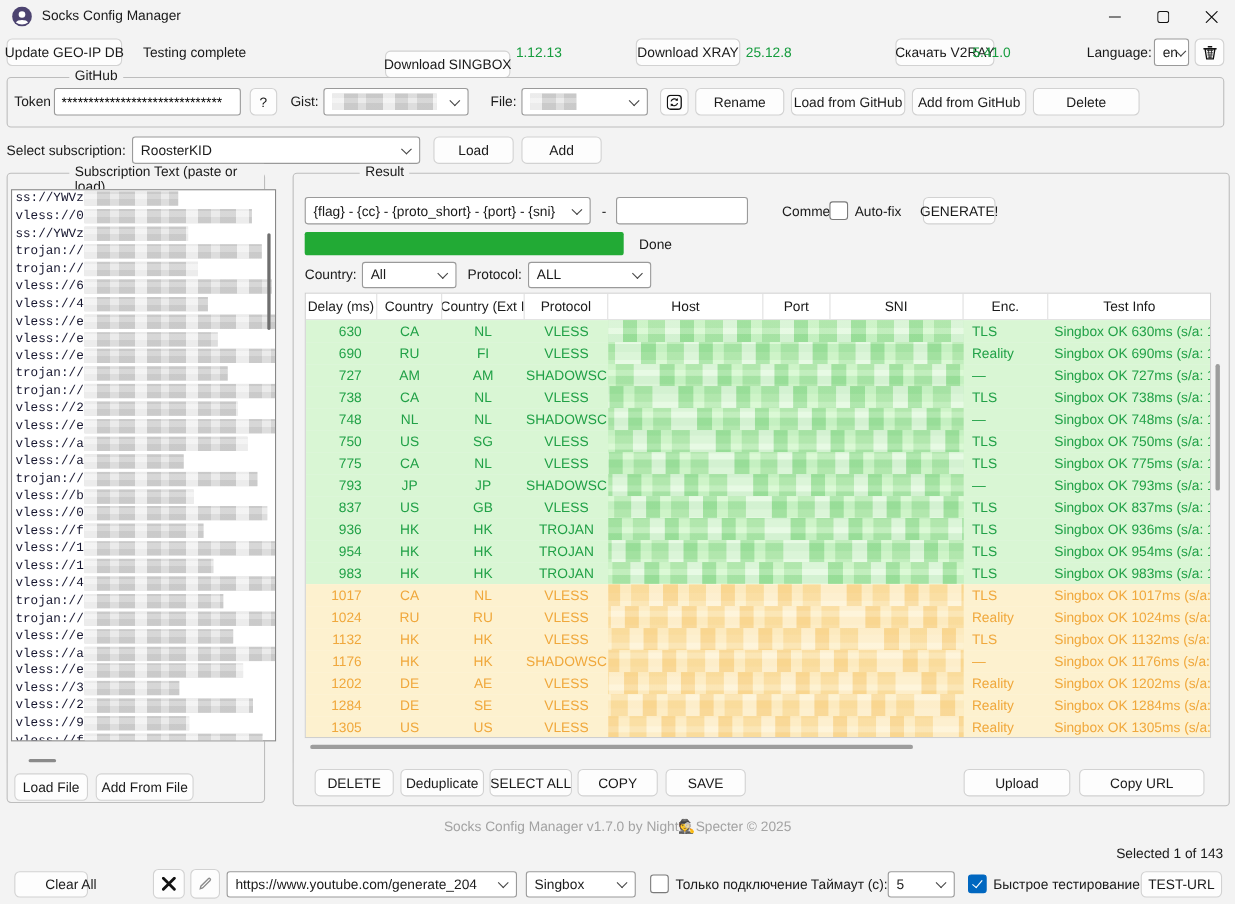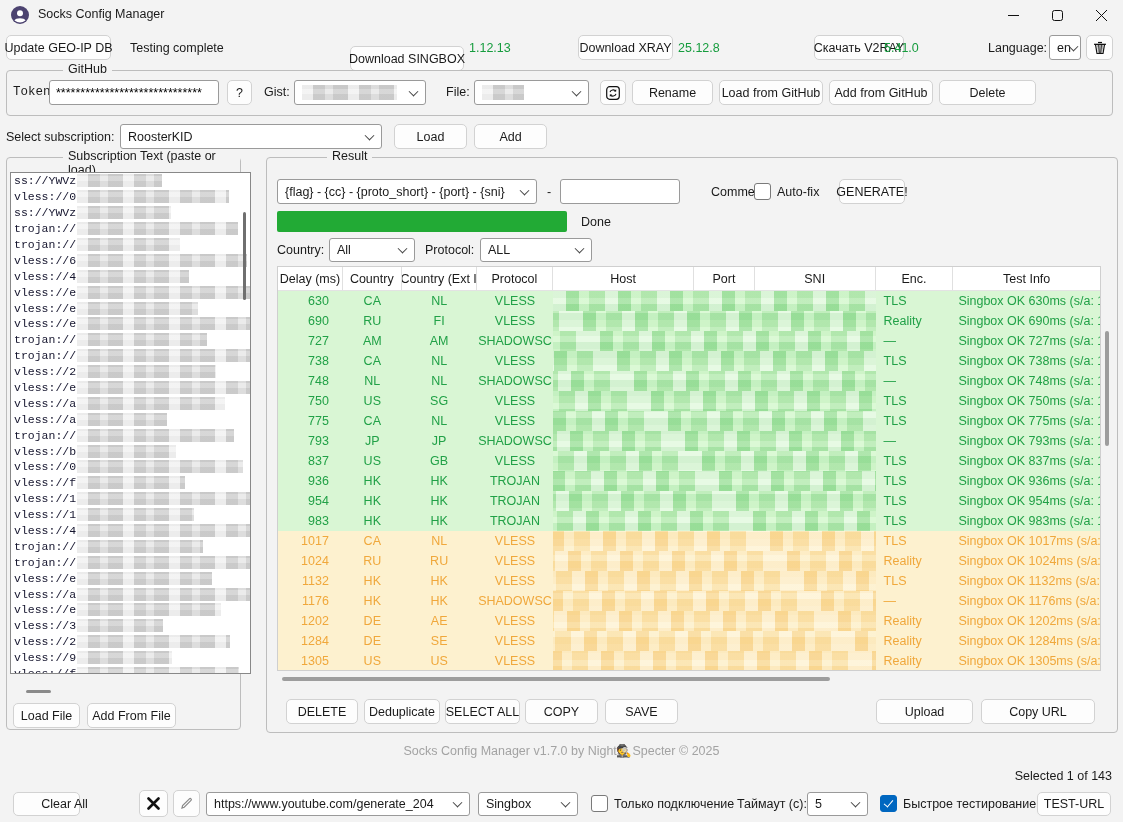--- a/index.html
+++ b/index.html
@@ -135,21 +135,21 @@
   <svg width="14" height="14" viewBox="0 0 14 14">
       <path d="M2.5 3.5 L4 12.5 L10 12.5 L11.5 3.5 Z" fill="none" stroke="#111" stroke-width="1.2"></path>
       <line x1="1" y1="3.3" x2="13" y2="3.3" stroke="#111" stroke-width="1.2"></line>
       <line x1="5" y1="1.5" x2="9" y2="1.5" stroke="#111" stroke-width="1.2"></line>
       <path d="M4.2 5 L10 5 M4.5 7 L9.8 7 M4.7 9 L9.5 9 M5 11 L9.2 11 M5.5 4 L6.5 12 M8.6 4 L7.6 12" stroke="#111" stroke-width="0.7"></path>
     </svg>
 </div>
 
 <div class="group" style="left:6px;top:70px;width:1107px;height:46px;">
   <span class="glabel">GitHub</span>
-  <span class="label" style="left:6px;top:14px;font-family:Liberation Mono, monospace;">Token</span>
+  <span class="label" style="left:6px;top:14px;">Token</span>
   <input class="input" style="left: 42px; top: 9px; width: 170px; height: 25px;" readonly="" value="******************************">
   <div class="btn" style="left:220px;top:9px;width:25px;height:25px;position:absolute;">?</div>
   <span class="label" style="left:257px;top:14px;">Gist:</span>
   <div class="combo" style="left:287px;top:9px;width:132px;height:25px;">
     <span class="mz" style="display:inline-block;width:95px;height:15px;"></span>
     <span class="chev"></span>
   </div>
   <span class="label" style="left:439px;top:14px;">File:</span>
   <div class="combo" style="left:467px;top:9px;width:115px;height:25px;">
     <span class="mz" style="display:inline-block;width:42px;height:15px;"></span>

